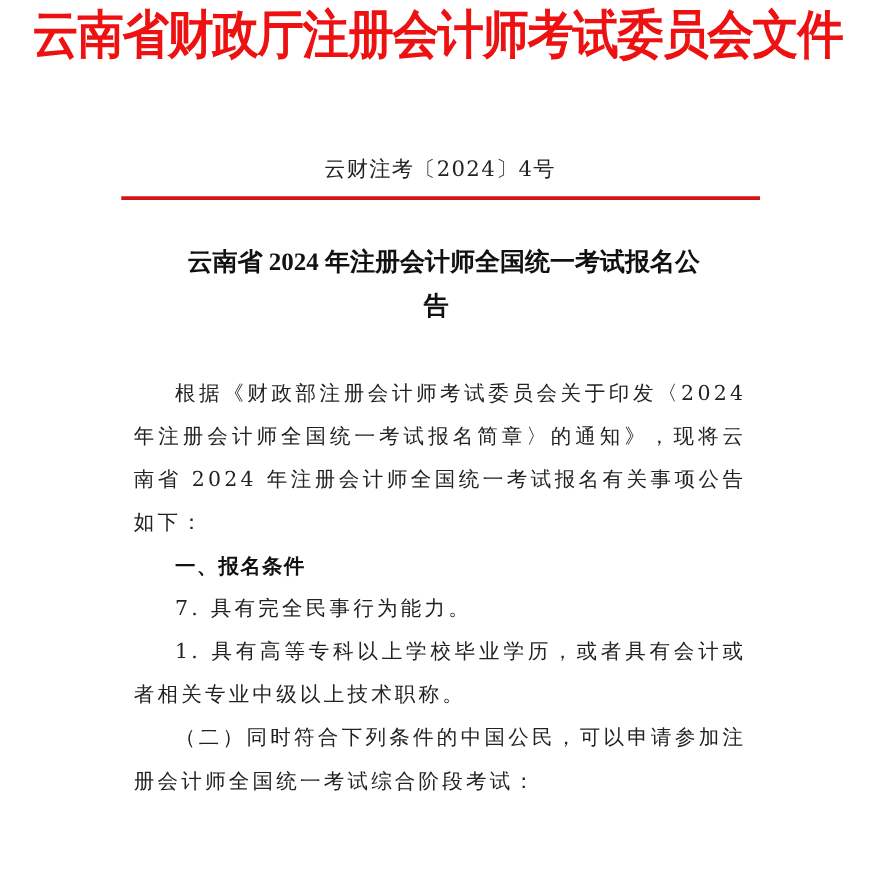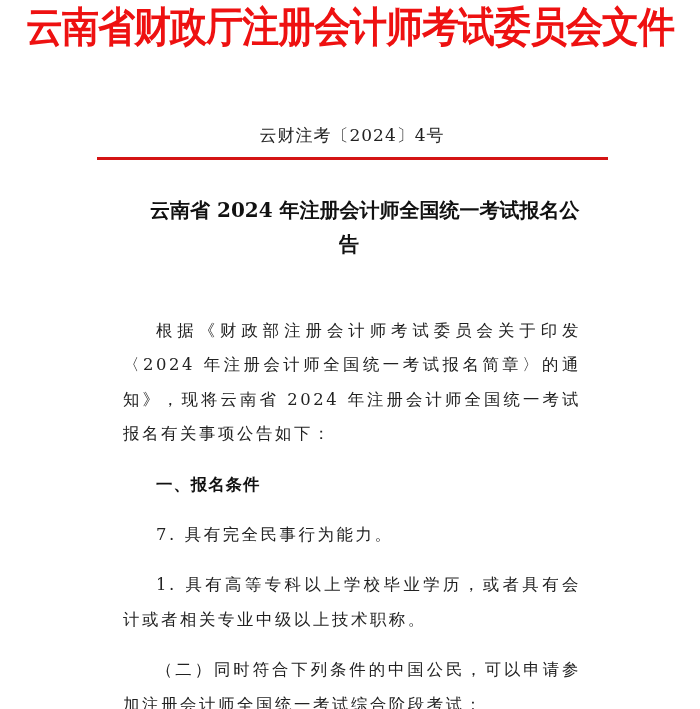--- a/index.html
+++ b/index.html
@@ -56,43 +56,44 @@
       font-weight: bold;
       font-size: 20px;
       line-height: 34px;
       color: #111;
       text-align: center;
     }
     .title .line1 {
       display: block;
       text-align: left;
       white-space: nowrap;
+      font-family: Liberation Serif, serif;
     }
     .title .line2 {
       display: block;
       text-align: left;
       padding-left: 189px;
     }
     .body-text {
       position: absolute;
       left: 107px;
       top: 298px;
       width: 490px;
       font-size: 16.4px;
       line-height: 34.4px;
       color: #222;
       letter-spacing: 2.6px;
     }
     .para {
-      margin: 16px;
+      margin: 0;
       text-indent: 33px;
       text-align: justify;
     }
     .heading {
-      margin: 16px;
+      margin: 0;
       text-indent: 33px;
       font-family: "DejaVu Sans", "Liberation Sans", sans-serif;
       font-weight: bold;
       font-size: 16.4px;
       letter-spacing: 1px;
       color: #111;
     }
   </style>
 </head>
 <body>

